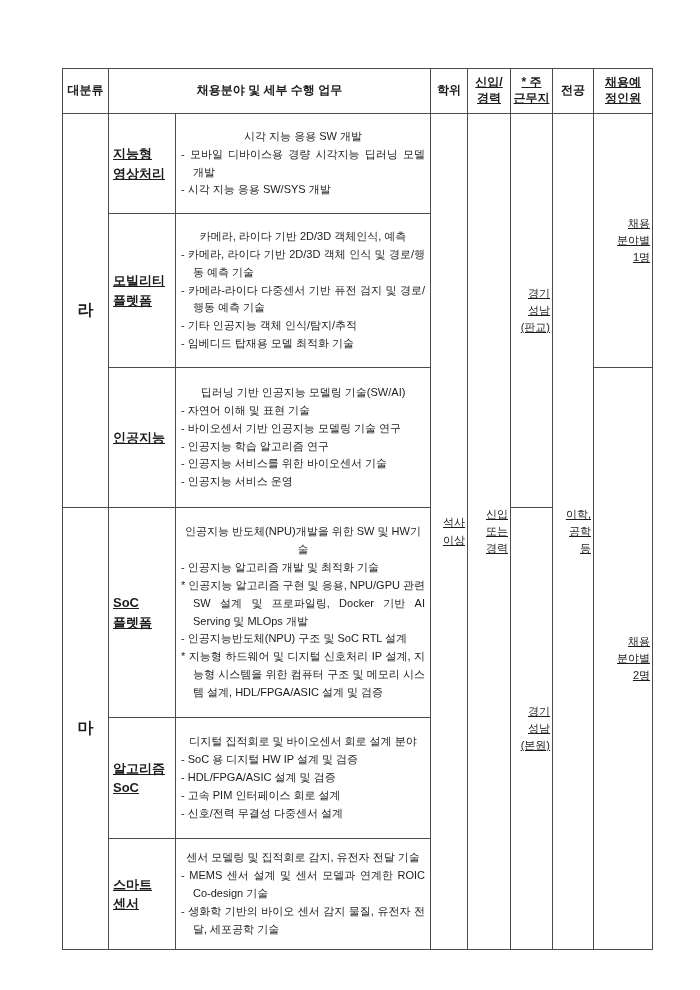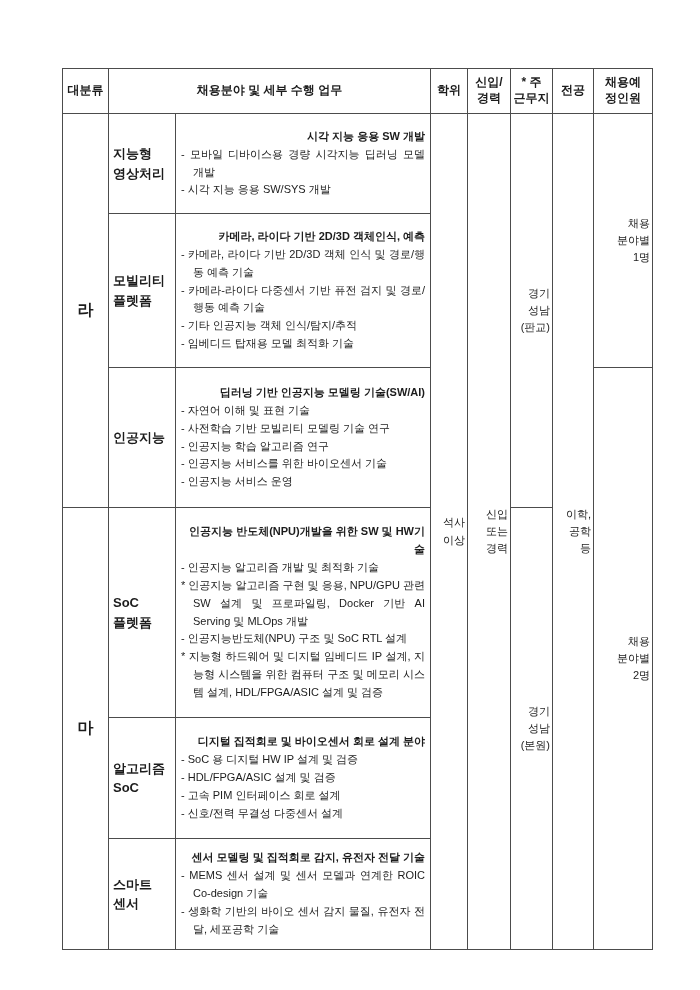--- a/index.html
+++ b/index.html
@@ -12,32 +12,32 @@
     position:absolute;left:62px;top:68px;width:590px;
     border-collapse:collapse;table-layout:fixed;
   }
   table.recruit td, table.recruit th{
     border:1px solid #4c4c4c;overflow:hidden;box-sizing:border-box;
   }
   th.hd{
     font-size:12px;font-weight:bold;text-align:center;vertical-align:middle;
     line-height:1.3;padding:2px;
   }
-  .pre{white-space:pre-line;}
+  .pre{white-space:pre-line;text-decoration:underline;}
   td.cat{
     font-size:16px;font-weight:bold;text-align:center;vertical-align:middle;
   }
   td.sub{
     font-size:13px;font-weight:bold;vertical-align:middle;
     padding:2px 2px 2px 4px;line-height:1.5;
   }
   td.desc{
     font-size:11px;vertical-align:middle;padding:4px 5px;line-height:1.62;
   }
-  td.desc .title{font-weight:bold;text-align:right;}
+  td.desc .title{font-weight:normal;text-align:center;}
   td.desc .item{
     padding-left:12px;text-indent:-12px;text-align:justify;
   }
   td.mid{
     font-size:11px;text-align:right;vertical-align:middle;line-height:1.55;
     padding:2px;
   }
   tr.hrow{height:45px;}
   tr.r1{height:100px;}
   tr.r2{height:154px;}
@@ -110,40 +110,40 @@
       <div class="item">- 기타 인공지능 객체 인식/탐지/추적</div>
       <div class="item">- 임베디드 탑재용 모델 최적화 기술</div>
     </td>
   </tr>
 
   <tr class="r3">
     <td class="sub pre">인공지능</td>
     <td class="desc">
       <div class="title">딥러닝 기반 인공지능 모델링 기술(SW/AI)</div>
       <div class="item">- 자연어 이해 및 표현 기술</div>
-      <div class="item">- 사전학습 기반 모빌리티 모델링 기술 연구</div>
+      <div class="item">- 바이오센서 기반 인공지능 모델링 기술 연구</div>
       <div class="item">- 인공지능 학습 알고리즘 연구</div>
       <div class="item">- 인공지능 서비스를 위한 바이오센서 기술</div>
       <div class="item">- 인공지능 서비스 운영</div>
     </td>
     <td class="mid pre" rowspan="4">채용
 분야별
 2명</td>
   </tr>
 
   <tr class="r4">
     <td class="cat" rowspan="3">마</td>
     <td class="sub pre">SoC
 플렛폼</td>
     <td class="desc">
       <div class="title">인공지능 반도체(NPU)개발을 위한 SW 및 HW기술</div>
       <div class="item">- 인공지능 알고리즘 개발 및 최적화 기술</div>
       <div class="item">* 인공지능 알고리즘 구현 및 응용, NPU/GPU 관련 SW 설계 및 프로파일링, Docker 기반 AI Serving 및 MLOps 개발</div>
       <div class="item">- 인공지능반도체(NPU) 구조 및 SoC RTL 설계</div>
-      <div class="item">* 지능형 하드웨어 및 디지털 임베디드 IP 설계, 지능형 시스템을 위한 컴퓨터 구조 및 메모리 시스템 설계, HDL/FPGA/ASIC 설계 및 검증</div>
+      <div class="item">* 지능형 하드웨어 및 디지털 신호처리 IP 설계, 지능형 시스템을 위한 컴퓨터 구조 및 메모리 시스템 설계, HDL/FPGA/ASIC 설계 및 검증</div>
     </td>
     <td class="mid pre" rowspan="3">경기
 성남
 (본원)</td>
   </tr>
 
   <tr class="r5">
     <td class="sub pre">알고리즘
 SoC</td>
     <td class="desc">

